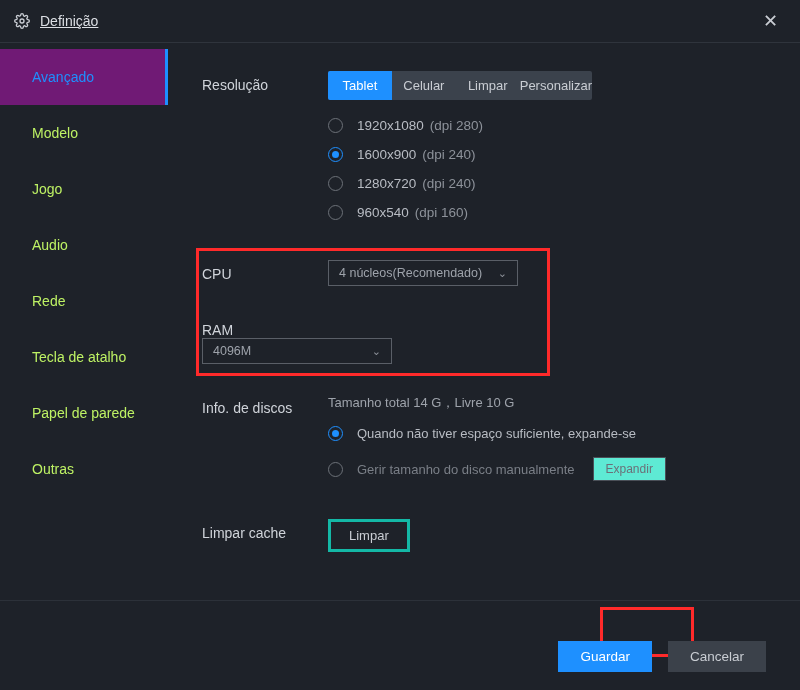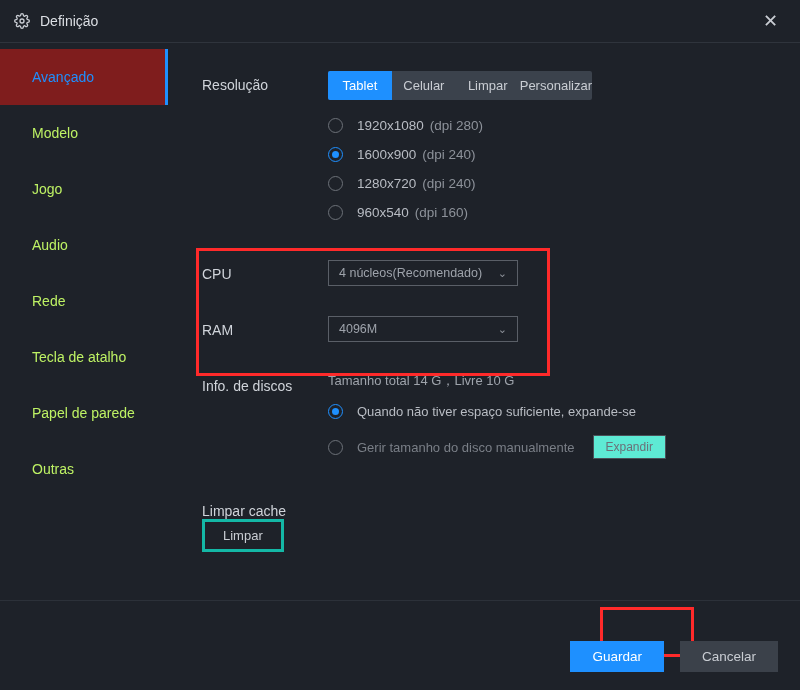--- a/index.html
+++ b/index.html
@@ -11,21 +11,21 @@
     overflow: hidden;
     position: relative;
   }
   .titlebar {
     height: 42px;
     display: flex; align-items: center;
     padding: 0 14px;
     background: #1e2229;
   }
   .titlebar .gear { margin-right: 10px; display:flex; }
-  .titlebar .title { font-size: 14px; color: #dcdfe4; }
+  .titlebar .title { font-size: 14px; color: #dcdfe4; text-decoration: underline; }
   .titlebar .spacer { flex: 1; }
   .close-x { font-size: 18px; color: #c9cdd3; padding: 4px 8px; cursor: pointer; }
   .sep { height: 1px; background: #2f343c; }
 
   .body { display: flex; height: calc(100% - 43px); }
 
   .sidebar {
     width: 168px;
     background: #1e2229;
     padding-top: 6px;
@@ -33,21 +33,21 @@
   .side-item {
     height: 56px;
     display: flex; align-items: center;
     padding-left: 32px;
     font-size: 14px;
     color: #bef264;
     cursor: pointer;
     position: relative;
   }
   .side-item.active {
-    background: #7f1d1d;
+    background: #701a75;
     color: #1e90ff;
   }
   .side-item.active::after {
     content: "";
     position: absolute;
     right: 0; top: 0; bottom: 0;
     width: 3px;
     background: #1e90ff;
   }
 
@@ -159,21 +159,21 @@
 
   .footer-sep {
     position: absolute;
     left: 0; right: 0;
     top: 600px;
     height: 1px;
     background: #2c3139;
   }
   .footer {
     position: absolute;
-    bottom: 18px; right: 22px;
+    bottom: 18px; right: 34px;
     display: flex; gap: 16px;
   }
   .btn {
     padding: 8px 22px;
     font-size: 13.5px;
     border: none;
     cursor: pointer;
   }
   .btn.primary { background: #1e90ff; color: #fff; }
   .btn.secondary { background: #3b414a; color: #c9cdd3; }
@@ -245,21 +245,21 @@
     <div class="row" style="margin-top:26px; margin-bottom:30px;">
       <div class="lbl">CPU</div>
       <div class="val">
         <div class="dropdown">
           <span class="dd-txt">4 núcleos(Recomendado)</span>
           <span class="chev">⌄</span>
         </div>
       </div>
     </div>
 
-    <div class="row" style="margin-bottom:30px;">
+    <div class="row" style="margin-bottom:30px;flex-direction:column;">
       <div class="lbl">RAM</div>
       <div class="val">
         <div class="dropdown">
           <span class="dd-txt">4096M</span>
           <span class="chev">⌄</span>
         </div>
       </div>
     </div>
 
     <div class="row">
@@ -273,21 +273,21 @@
             </div>
             <div class="radio-row dim">
               <span class="radio"></span>
               <span>Gerir tamanho do disco manualmente</span>
               <button class="expand-btn">Expandir</button>
             </div>
           </div>
       </div>
     </div>
 
-    <div class="row" style="margin-top:12px;flex-direction:column;">
+    <div class="row" style="margin-top:12px;">
       <div class="lbl">Limpar cache</div>
       <div class="val">
         <button class="limpar-btn">Limpar</button>
       </div>
     </div>
 
   </div>
 </div>
 
 <div class="highlight-box hb1"></div>

